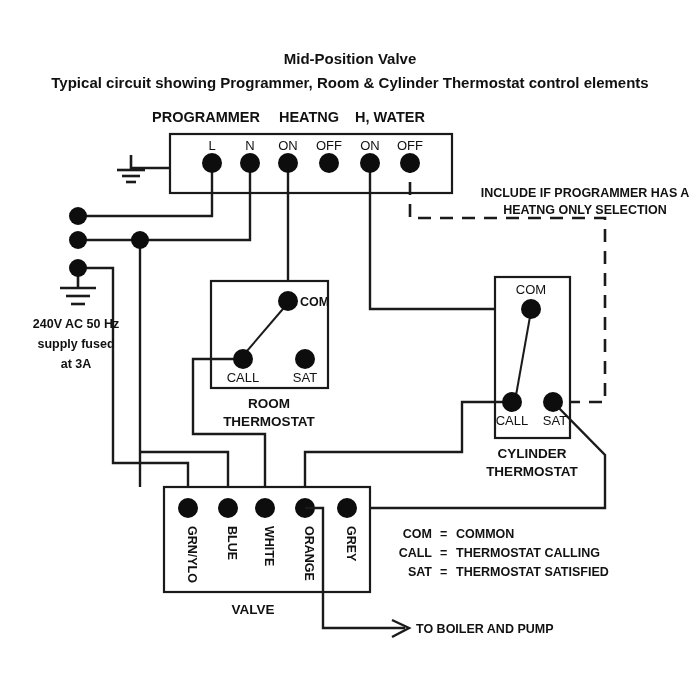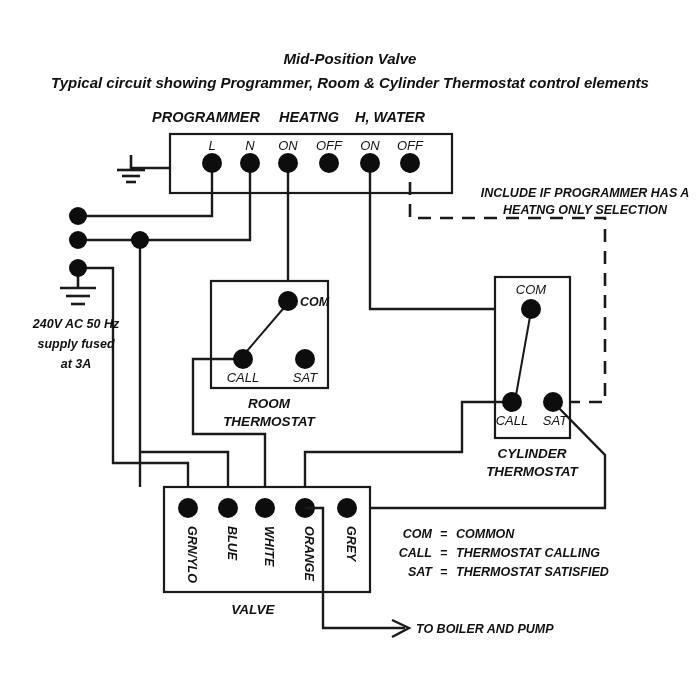--- a/index.html
+++ b/index.html
@@ -1,18 +1,18 @@
 <!DOCTYPE html>
 <html><head>
 <meta charset="utf-8">
 <style>
   html,body{margin:0;padding:0;background:#ffffff;}
   body{width:700px;height:700px;overflow:hidden;
        font-family:"Liberation Sans",sans-serif;color:#111;}
-  #stage{position:relative;width:700px;height:700px;background:#fff;font-style:italic;}
+  #stage{position:relative;width:700px;height:700px;background:#fff;}
   svg#diagram{position:absolute;left:0;top:0;width:700px;height:700px;}
   .wire{stroke:#1a1a1a;stroke-width:2.4;fill:none;stroke-linecap:butt;stroke-linejoin:miter;}
   .wire-dash{stroke:#1a1a1a;stroke-width:2.6;fill:none;stroke-dasharray:13 9;}
   .wire-thin{stroke:#1a1a1a;stroke-width:2;fill:none;}
   .boxline{stroke:#1a1a1a;stroke-width:2.2;fill:#ffffff;}
   .term{fill:#0d0d0d;}
   .jdot{fill:#0d0d0d;}
   .earth{stroke:#1a1a1a;stroke-width:2.6;fill:none;stroke-linecap:butt;}
   text{font-family:"Liberation Sans",sans-serif;fill:#111;}
   .t-title{font-size:15px;font-weight:bold;text-anchor:middle;}

